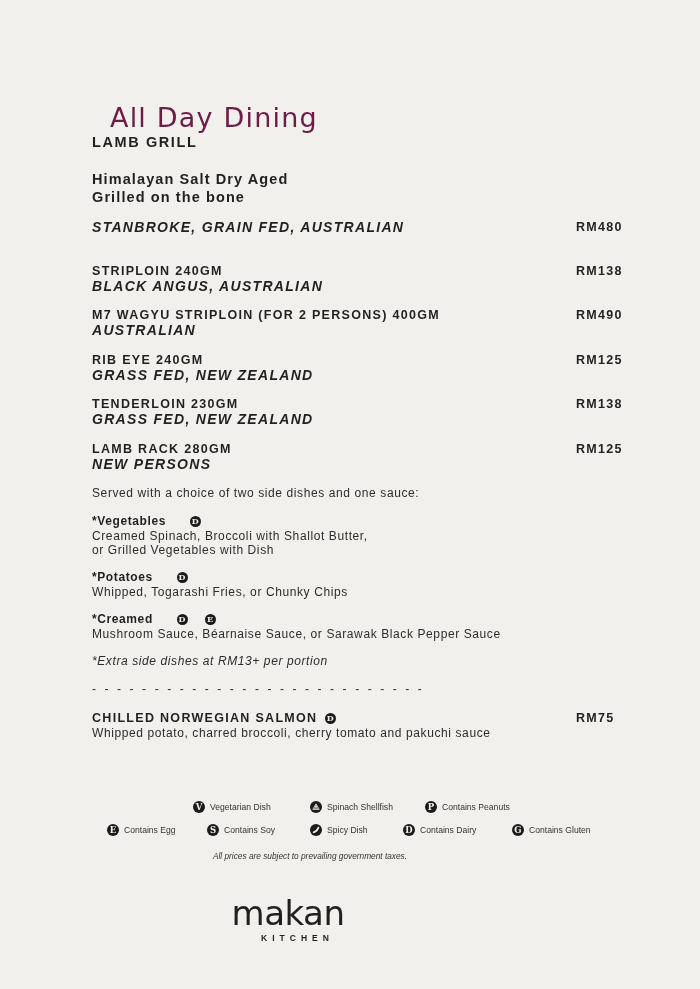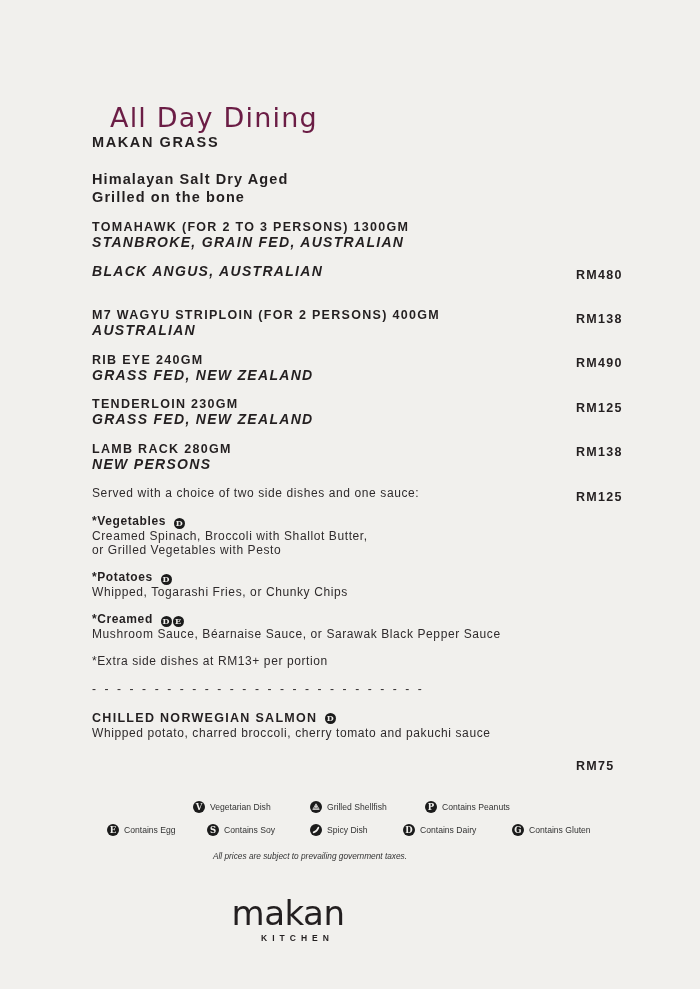--- a/index.html
+++ b/index.html
@@ -34,44 +34,44 @@
   }
   .item-name {
     font-weight: bold; font-size: 12.5px; letter-spacing: 1.3px; line-height: 15px;
     text-transform: uppercase;
   }
   .item-origin {
     font-weight: bold; font-style: italic; font-size: 14px; letter-spacing: 1.3px; line-height: 15px;
   }
   .item-price {
     position: absolute; left: 484px; top: 0;
-    font-weight: bold; font-size: 12.5px; letter-spacing: 1.3px; line-height: 15px; margin-top: 48px;
+    font-weight: bold; font-size: 12.5px; letter-spacing: 1.3px; line-height: 15px;
   }
   .plain {
     position: absolute; left: 92px;
     font-size: 12px; letter-spacing: 0.6px; line-height: 14.5px;
     color: #2f2b2c;
   }
   .side-head {
     font-weight: bold; font-size: 12px; letter-spacing: 0.6px; line-height: 14.5px;
     color: #231f20;
-    display: flex; align-items: flex-end;
+    display: flex; align-items: center; gap: 16px;
   }
   .badge {
     display: inline-flex; align-items: center; justify-content: center;
     width: 11px; height: 11px; border-radius: 50%;
     background: #1b1b1b; color: #f1f0ed;
     font-family: "DejaVu Serif", serif; font-weight: bold;
     font-size: 8px; line-height: 11px;
     margin-left: 1px;
   }
   .badge-gap { margin-left: 8px; }
   .note-italic {
     position: absolute; left: 92px; top: 654px;
-    font-size: 12px; letter-spacing: 0.6px; color: #2f2b2c; text-align: right;
+    font-style: italic; font-size: 12px; letter-spacing: 0.6px; color: #2f2b2c; text-align: right;
   }
   .divider-dash {
     position: absolute; left: 92px; top: 682px;
     font-size: 12px; letter-spacing: 2.6px; color: #2f2b2c;
   }
   .legend-row {
     position: absolute; left: 0; width: 700px;
     font-size: 8.6px; color: #333; 
   }
   .legend-item {
@@ -93,32 +93,32 @@
     letter-spacing: -0.5px; color: #231f20; font-weight: normal;
   }
   .logo-sub {
     font-size: 8.5px; font-weight: bold; letter-spacing: 5px; margin-top: 3px; padding-left: 19px; color: #231f20;
   }
 </style>
 </head>
 <body>
 
 <h1 class="title">All Day Dining</h1>
-<h2 class="section-title">MAKAN GRASS</h2>
+<h2 class="section-title">LAMB GRILL</h2>
 <div class="subtitle">
   <div>Himalayan Salt Dry Aged</div>
   <div>Grilled on the bone</div>
 </div>
 
 <div class="item" style="top:220px">
-  <div class="item-name">TOMAHAWK (FOR 2 TO 3 PERSONS) 1300GM</div>
   <div class="item-origin">STANBROKE, GRAIN FED, AUSTRALIAN</div>
   <div class="item-price">RM480</div>
 </div>
 <div class="item" style="top:264px">
+  <div class="item-name">STRIPLOIN 240GM</div>
   <div class="item-origin">BLACK ANGUS, AUSTRALIAN</div>
   <div class="item-price">RM138</div>
 </div>
 <div class="item" style="top:308px">
   <div class="item-name">M7 WAGYU STRIPLOIN (FOR 2 PERSONS) 400GM</div>
   <div class="item-origin">AUSTRALIAN</div>
   <div class="item-price">RM490</div>
 </div>
 <div class="item" style="top:353px">
   <div class="item-name">RIB EYE 240GM</div>
@@ -137,21 +137,21 @@
 </div>
 
 <div class="plain" style="top:486px">Served with a choice of two side dishes and one sauce:</div>
 
 <div class="plain" style="top:514px">
   <div class="side-head">
     <span>*Vegetables</span>
     <span class="badge badge-gap">D</span>
   </div>
   <div>Creamed Spinach, Broccoli with Shallot Butter,</div>
-  <div>or Grilled Vegetables with Pesto</div>
+  <div>or Grilled Vegetables with Dish</div>
 </div>
 
 <div class="plain" style="top:570px">
   <div class="side-head">
     <span>*Potatoes</span>
     <span class="badge badge-gap">D</span>
   </div>
   <div>Whipped, Togarashi Fries, or Chunky Chips</div>
 </div>
 
@@ -180,21 +180,21 @@
   <div class="legend-item" style="left:193px">
     <span class="badge">V</span>
     <span class="legend-label">Vegetarian Dish</span>
   </div>
   <div class="legend-item" style="left:310px">
     <span class="badge">
       <svg width="8" height="8" viewBox="0 0 10 10">
           <path d="M1 8 L5 1 L9 8 Z M3 8 L5 3 M7 8 L5 3 M5 8 L5 3" stroke="#f1f0ed" stroke-width="1" fill="none"></path>
         </svg>
     </span>
-    <span class="legend-label">Grilled Shellfish</span>
+    <span class="legend-label">Spinach Shellfish</span>
   </div>
   <div class="legend-item" style="left:425px">
     <span class="badge">P</span>
     <span class="legend-label">Contains Peanuts</span>
   </div>
 </div>
 
 <div class="legend-row" style="top:824px">
   <div class="legend-item" style="left:107px">
     <span class="badge">E</span>

